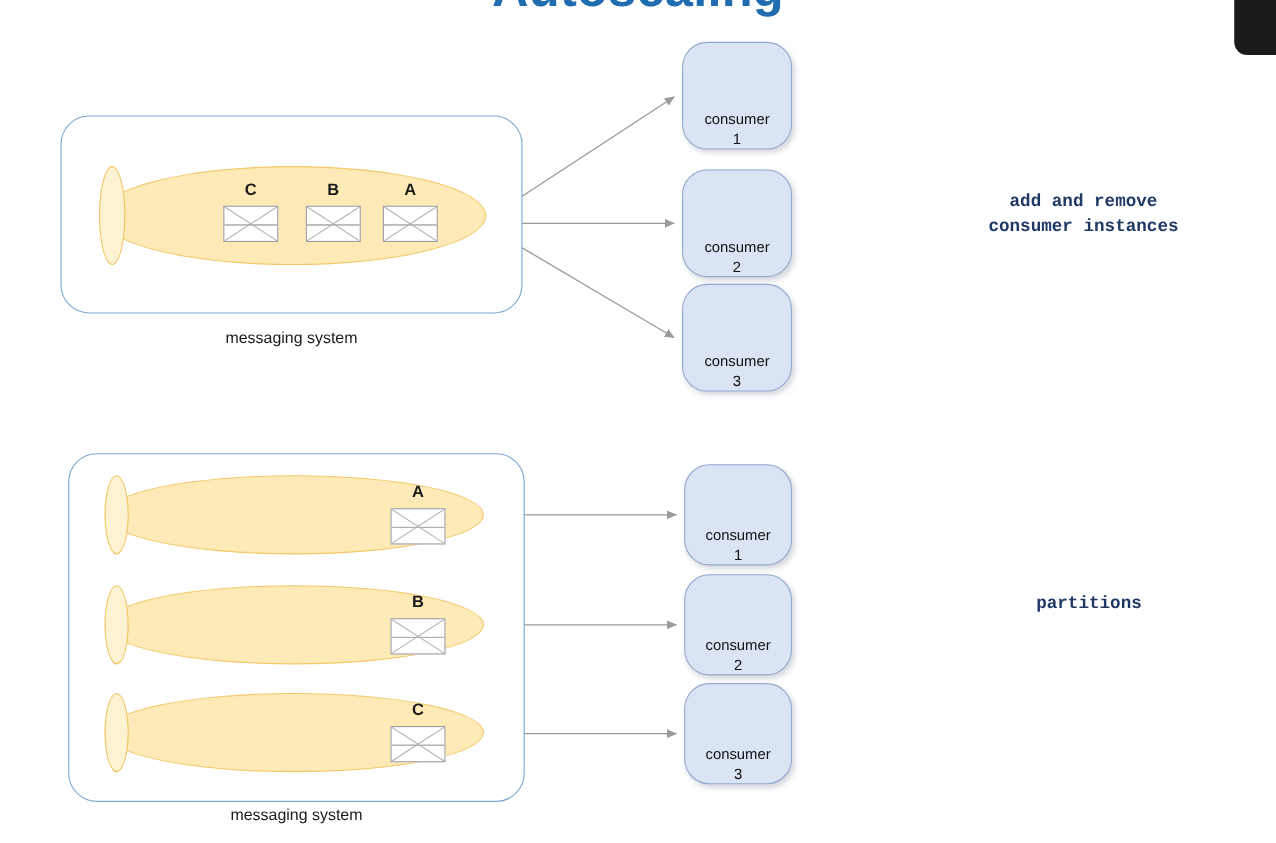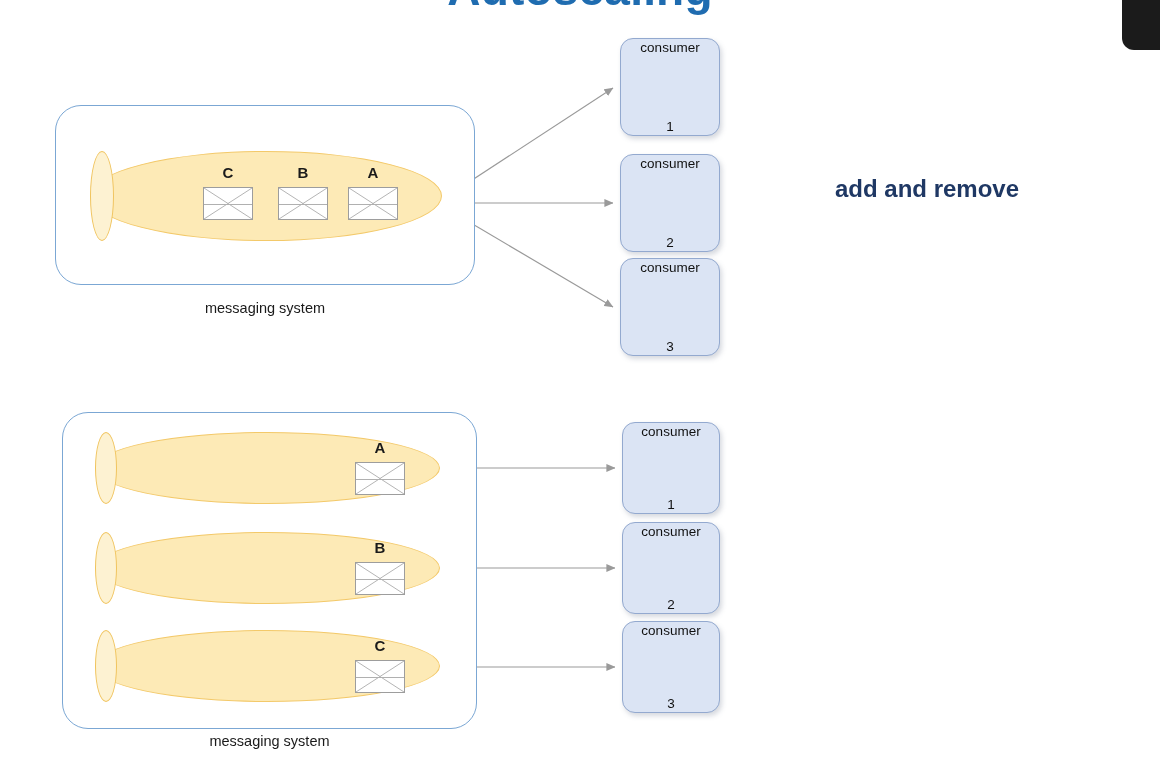--- a/index.html
+++ b/index.html
@@ -116,44 +116,45 @@
     height: 0;
     border-top: 1.2px solid #b0b0b0;
     transform-origin: center;
   }
 
   
   .consumer {
     position: absolute;
     background: #dbe4f4;
     border: 1.5px solid #93a9cf;
-    border-radius: 13px;
+    border-radius: 23px;
     box-sizing: border-box;
     display: flex;
     flex-direction: column;
     align-items: center;
-    justify-content: space-between;
+    justify-content: flex-end;
     box-shadow: 2px 3px 5px rgba(120,130,150,0.30);
   }
   .consumer span {
     display: block;
     font-size: 13.5px;
     color: #111111;
     line-height: 1.28;
     text-align: center;
   }
 
   
   .caption {
     position: absolute;
-    text-align: left;
-    font-size: 24px;
+    text-align: center;
+    font-size: 16px;
     font-weight: bold;
     color: #1f3864;
     line-height: 1.42;
+    font-family: Liberation Mono, monospace;
   }
 
   
   .arrows {
     position: absolute;
     left: 0;
     top: 0;
     width: 1160px;
     height: 766px;
     pointer-events: none;
@@ -235,20 +236,21 @@
     <span>consumer</span>
     <span>2</span>
   </div>
   <div class="consumer" style="left:620px; top:258px; width:100px; height:98px;">
     <span>consumer</span>
     <span>3</span>
   </div>
 
   <div class="caption" style="left:835px; top:172px; width:300px;">
     <div>add and remove</div>
+    <div>consumer instances</div>
   </div>
 
   <div class="ms-container" style="left:62px; top:412px; width:415px; height:317px;"></div>
 
   <div class="cyl" style="left:95px; top:432px; width:345px; height:72px;">
     <div class="cyl-body"></div>
     <div class="cyl-cap" style="width:22px;"></div>
   </div>
   <div class="msg" style="left:355px; top:440px; width:50px; height:55px;">
     <div class="msg-label" style="top:0;">A</div>
@@ -297,15 +299,16 @@
   <div class="consumer" style="left:622px; top:522px; width:98px; height:92px;">
     <span>consumer</span>
     <span>2</span>
   </div>
   <div class="consumer" style="left:622px; top:621px; width:98px; height:92px;">
     <span>consumer</span>
     <span>3</span>
   </div>
 
   <div class="caption" style="left:825px; top:538px; width:330px;">
+    <div>partitions</div>
   </div>
 
 </div>
 
 </body></html>

